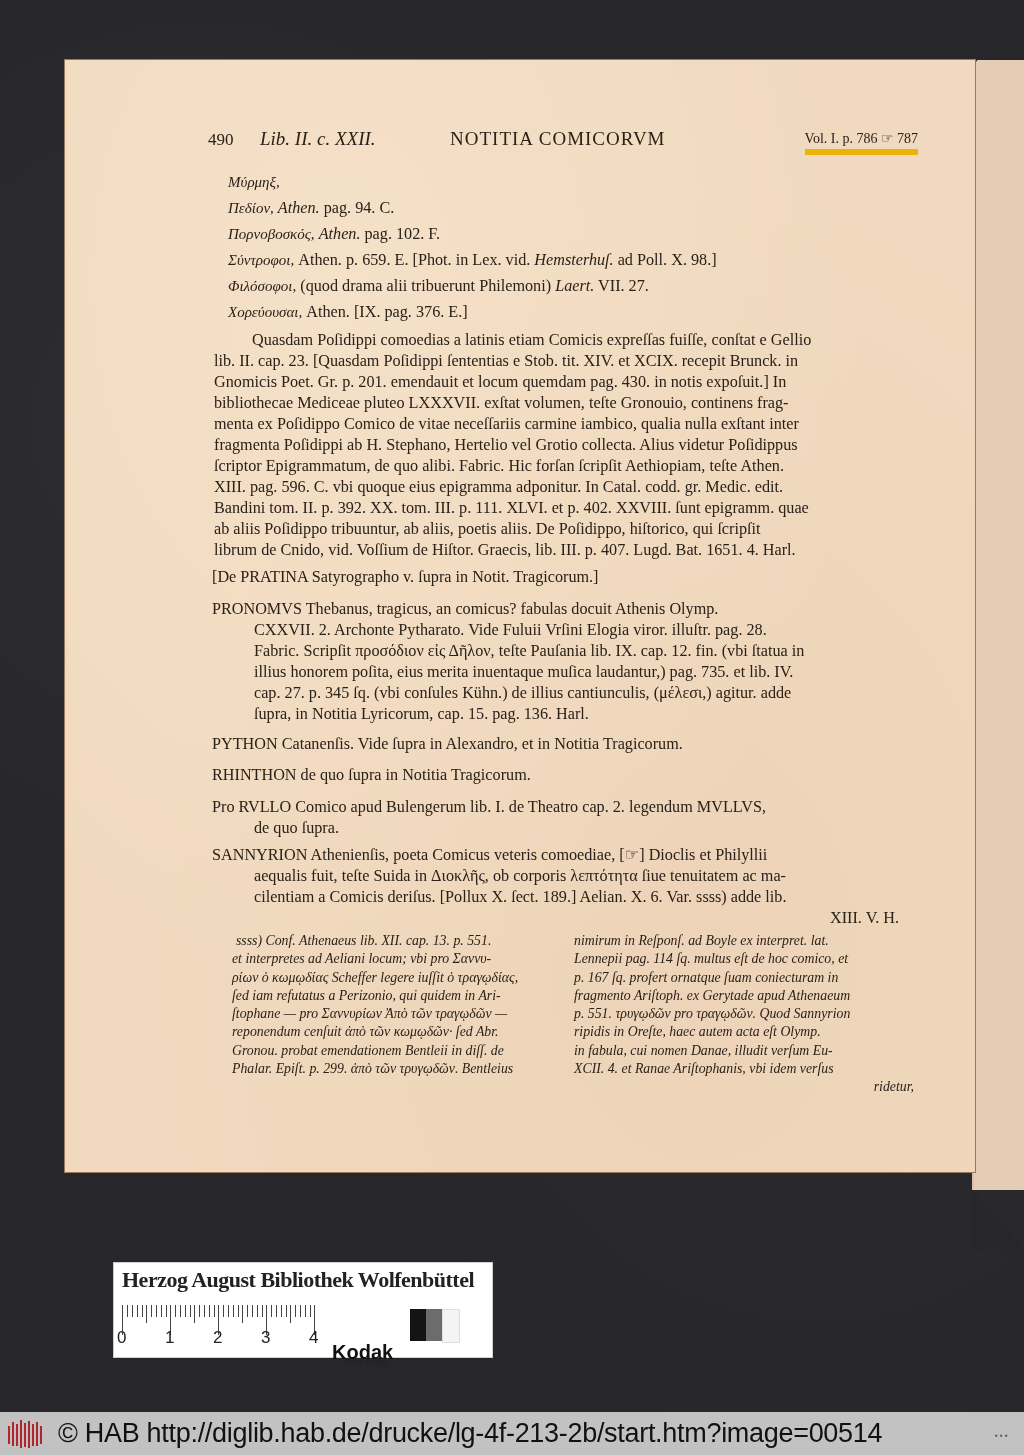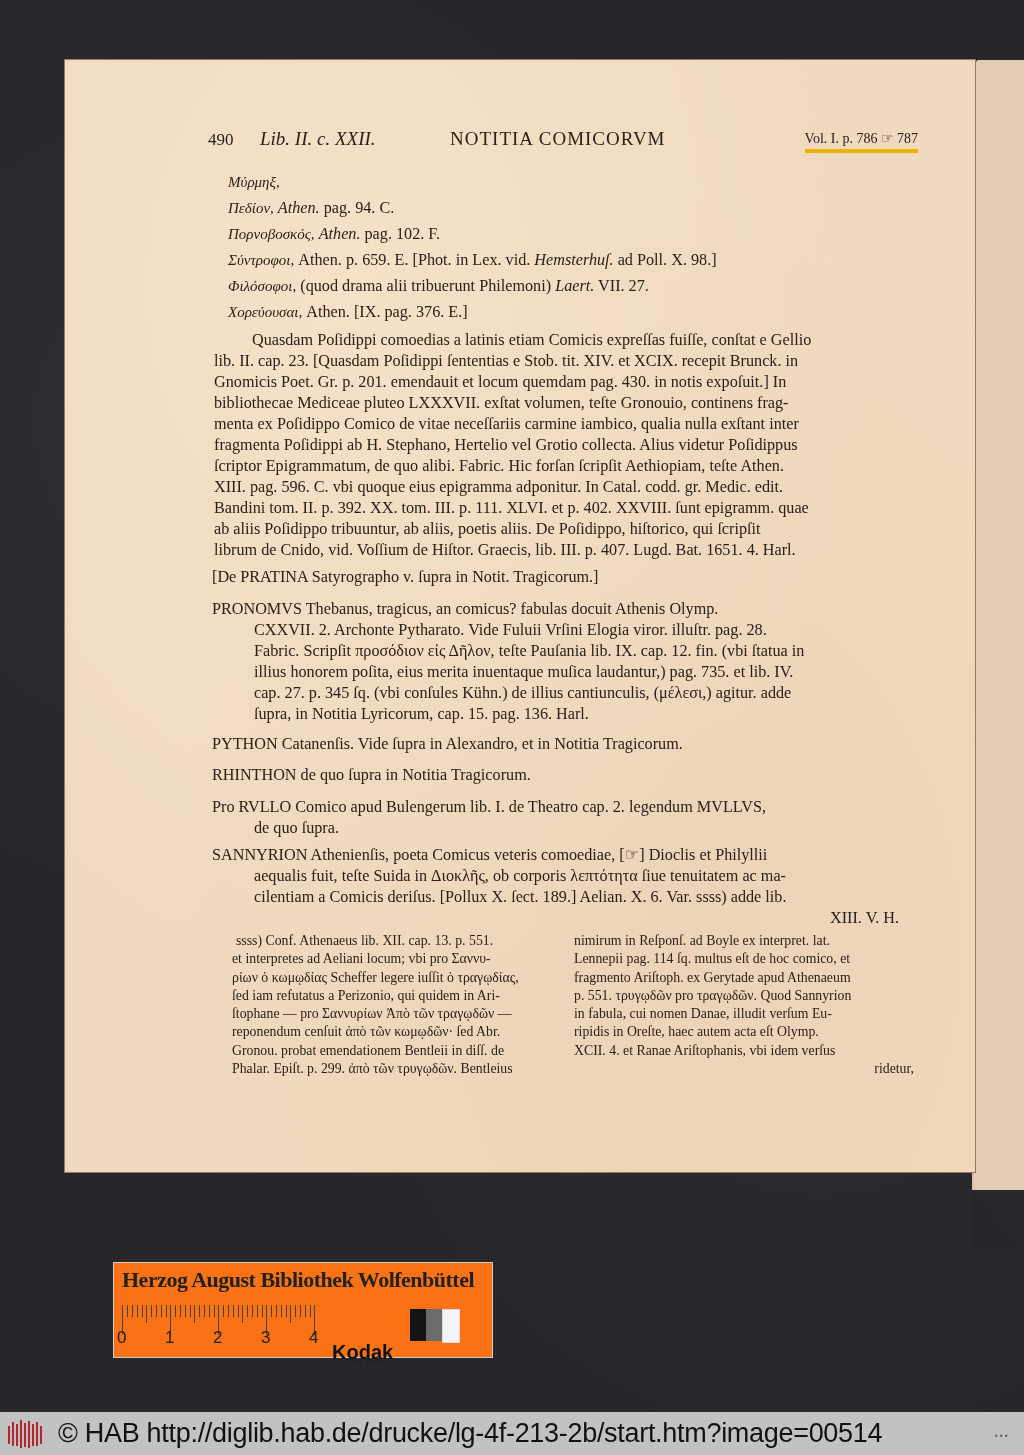--- a/index.html
+++ b/index.html
@@ -39,33 +39,33 @@
       radial-gradient(ellipse at 70% 80%, rgba(230,200,170,0.3), transparent 60%);
     box-shadow: 0 0 0 1px #9a7a5a;
   }
   .running-head {
     position:absolute; left:208px; top:128px; width:710px; height:28px;
     font-size:19px;
   }
   .rh-page { position:absolute; left:0; top:2px; font-size:17px; }
   .rh-lib { position:absolute; left:52px; top:0; font-style:italic; }
   .rh-title { position:absolute; left:242px; top:0; letter-spacing:1px; }
-  .rh-vol { position:absolute; right:0; top:2px; font-size:14px; border-bottom:4px solid #eab308; padding-bottom:2px; }
+  .rh-vol { position:absolute; right:0; top:2px; font-size:14px; border-bottom:6px solid #eab308; padding-bottom:2px; }
 
   .line { position:absolute; font-size:16.2px; line-height:21px; white-space:nowrap;text-align:center; }
   .it { font-style:italic; }
   .gk { font-style:italic; font-size:15px; }
 
-  .fn-col { position:absolute; top:932px; width:322px; font-size:13.8px; line-height:18.3px; text-align:justify; }
+  .fn-col { position:absolute; top:932px; width:322px; font-size:13.8px; line-height:18.3px; text-align:justify;font-style:italic; }
   .fn-left { left:232px; }
   .fn-right { left:574px; width:340px; }
 
   .label-card {
     position:absolute; left:113px; top:1262px; width:378px; height:94px;
-    background:#f97316; border:1px solid #cfcfcf;
+    background:#ffffff; border:1px solid #cfcfcf;
   }
   .lc-title { position:absolute; left:8px; top:4px; font-family:"Liberation Serif", serif; font-weight:bold; font-size:22px; color:#222; letter-spacing:-0.5px; }
   .ruler { position:absolute; left:8px; top:42px; width:195px; height:32px; border-bottom:0; }
   .tick { position:absolute; top:0; width:1px; background:#444; }
   .ruler-num { position:absolute; top:65px; font-family:"Liberation Sans", sans-serif; font-size:17px; color:#222; }
   .kodak { position:absolute; left:218px; top:38px; font-family:"Liberation Sans", sans-serif; font-weight:bold; font-size:20px; color:#111;margin-top:40px; }
   .grayscale { position:absolute; left:229px; top:62px; font-family:"Liberation Sans", sans-serif; font-size:9px; color:#222;margin-top:32px; }
   .swatch { position:absolute; top:46px; height:32px; }
 
   .footer {
@@ -164,24 +164,25 @@
   <div>ρίων ὁ κωμῳδίας Scheffer legere iuſſit ὁ τραγῳδίας,</div>
   <div>ſed iam refutatus a Perizonio, qui quidem in Ari-</div>
   <div>ſtophane — pro Σαννυρίων Ἀπὸ τῶν τραγῳδῶν —</div>
   <div>reponendum cenſuit ἀπὸ τῶν κωμῳδῶν· ſed Abr.</div>
   <div>Gronou. probat emendationem Bentleii in diſſ. de</div>
   <div>Phalar. Epiſt. p. 299. ἀπὸ τῶν τρυγῳδῶν. Bentleius</div>
 </div>
 <div class="fn-col fn-right">
   <div>nimirum in Reſponſ. ad Boyle ex interpret. lat.</div>
   <div>Lennepii pag. 114 ſq. multus eſt de hoc comico, et</div>
+  <div>p. 167 ſq. profert ornatque ſuam coniecturam in</div>
   <div>fragmento Ariſtoph. ex Gerytade apud Athenaeum</div>
   <div>p. 551. τρυγῳδῶν pro τραγῳδῶν.   Quod Sannyrion</div>
+  <div>ripidis in Oreſte, haec autem acta eſt Olymp.</div>
   <div>in fabula, cui nomen Danae, illudit verſum Eu-</div>
-  <div>ripidis in Oreſte, haec autem acta eſt Olymp.</div>
   <div>XCII. 4. et Ranae Ariſtophanis, vbi idem verſus</div>
   <div style="text-align:right">ridetur,</div>
 </div>
 
 <div class="label-card">
   <div class="lc-title">Herzog August Bibliothek Wolfenbüttel</div>
   <div class="ruler">
     <div class="tick" style="left:0;height:30px"></div>
     <div class="tick" style="left:5px;height:12px"></div>
     <div class="tick" style="left:10px;height:12px"></div>

